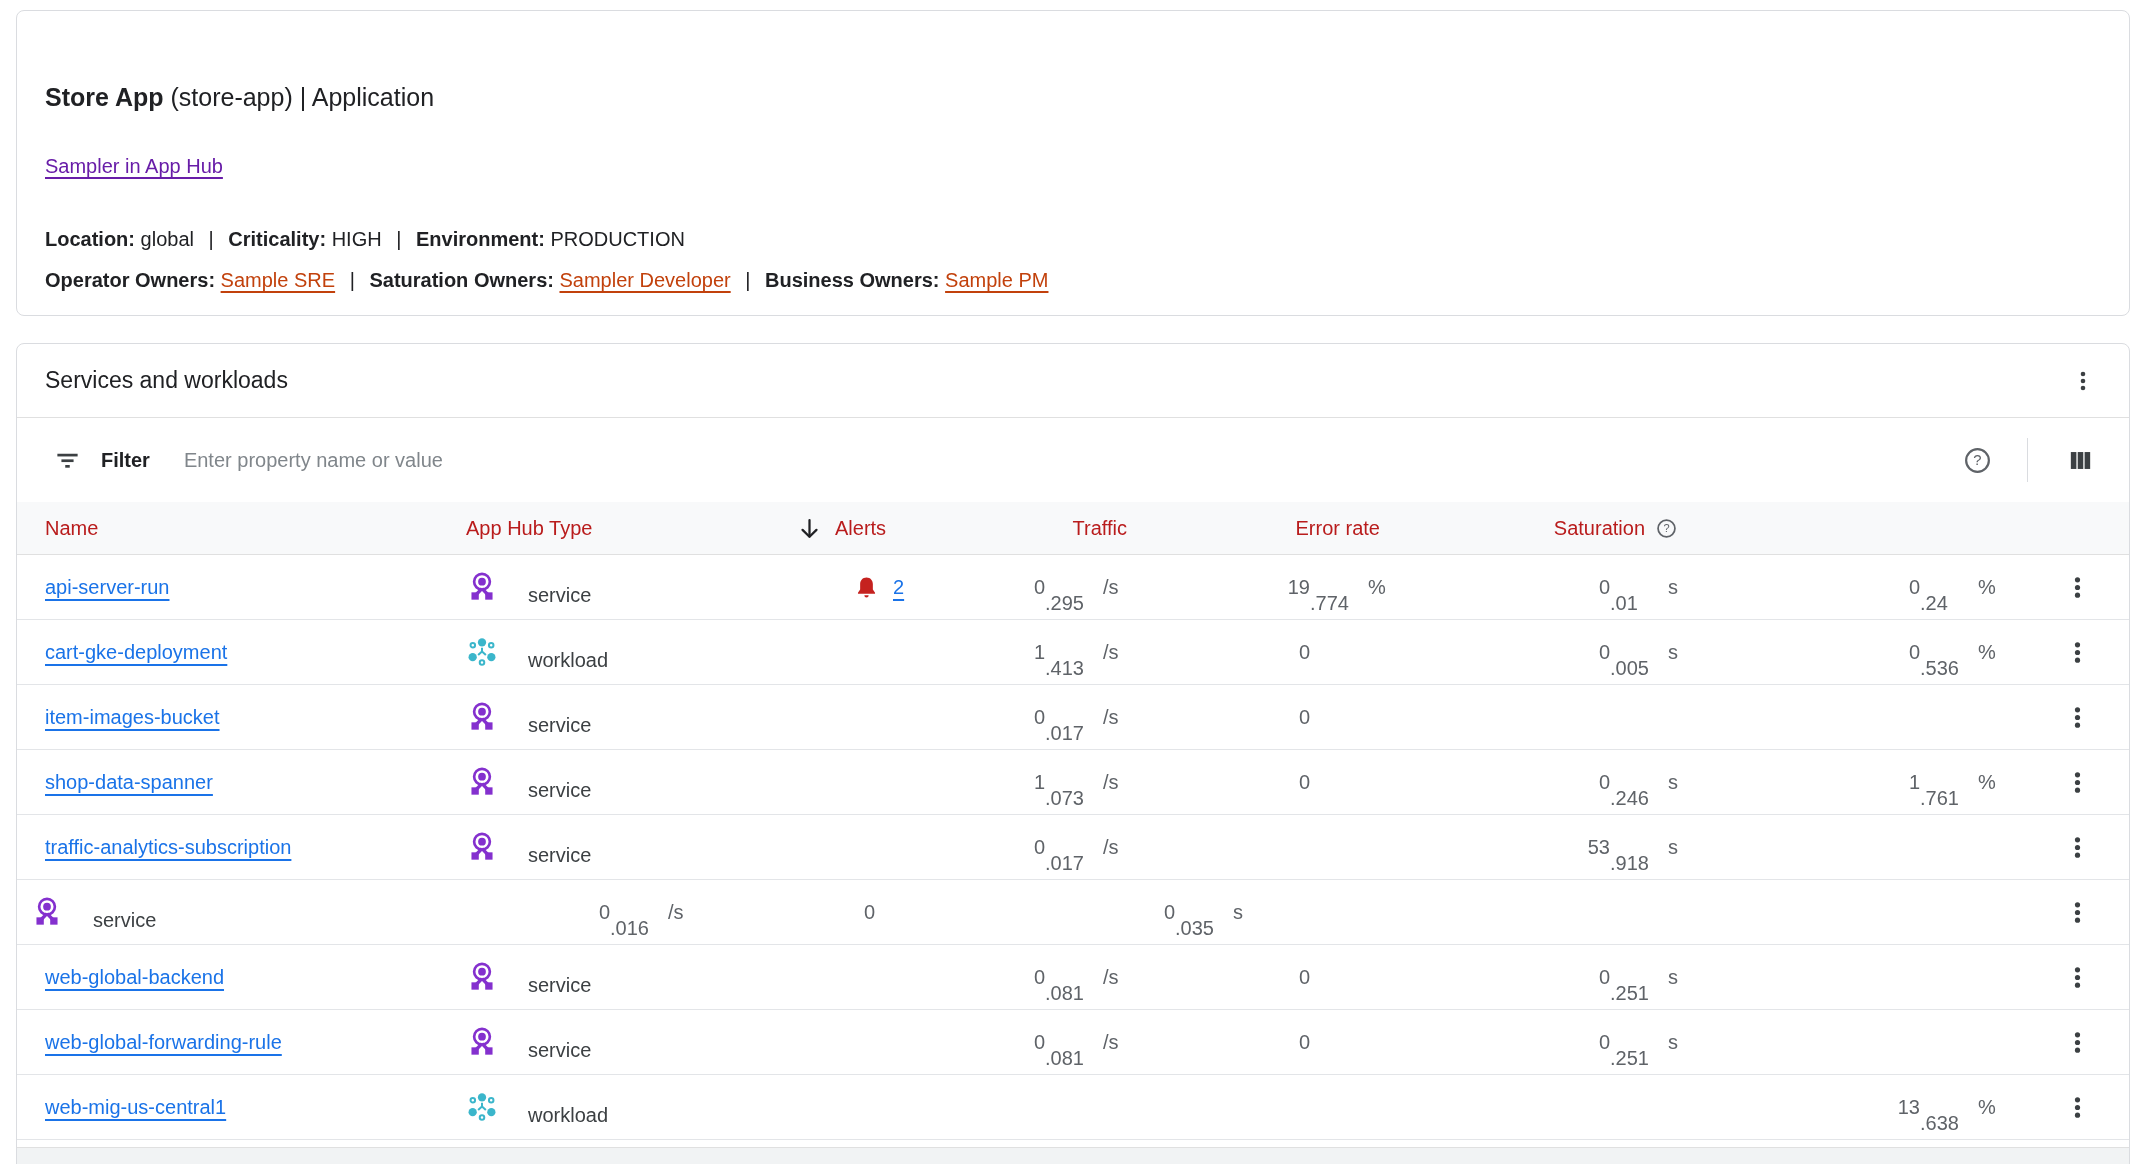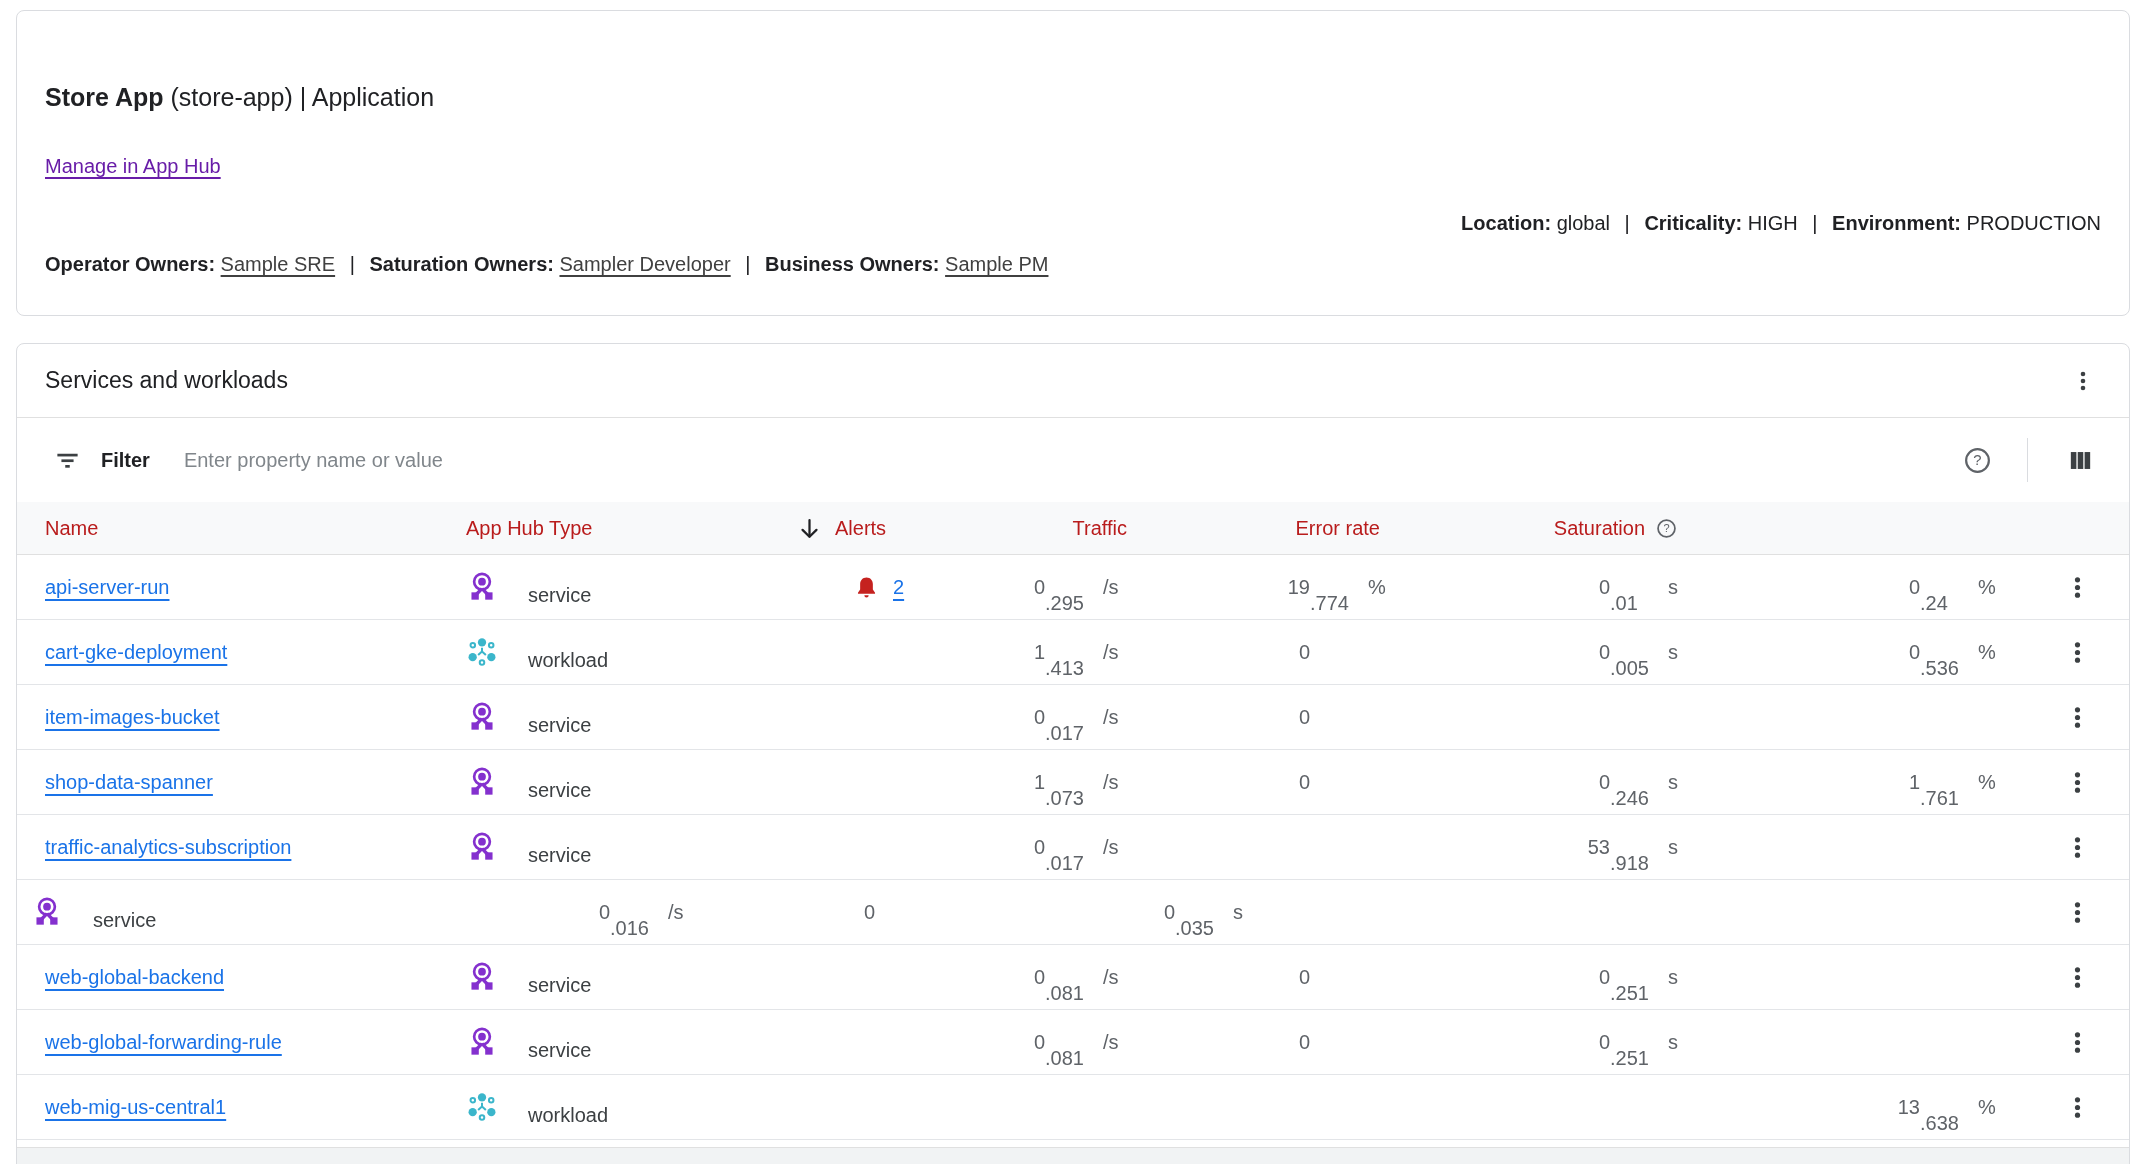--- a/index.html
+++ b/index.html
@@ -10,25 +10,25 @@
 
   .card { margin:0 16px; background:#fff; border:1px solid #dadce0; border-radius:8px; }
 
   
   .card-app { margin-top:10px; height:306px; padding:70px 28px 4px 28px; }
   .app-title { font-size:25px; font-weight:400; line-height:32px; color:#202124; }
   .app-title .bold { font-weight:700; }
   .purple-link { display:inline-block; margin-top:42px; font-size:20px; color:#681da8;
     text-decoration:underline; text-underline-offset:4px; cursor:pointer; }
   .meta-line { font-size:20px; line-height:26px; color:#202124; }
-  .meta-line.first { margin-top:32px;text-align:right; }
+  .meta-line.first { margin-top:48px; }
   .meta-line.second { margin-top:15px; }
   .meta-line .b { font-weight:700; }
   .meta-line .sep { margin:0 9px; }
-  .blue-link { color:#404040; text-decoration:underline; text-underline-offset:4px; cursor:pointer; }
+  .blue-link { color:#c2410c; text-decoration:underline; text-underline-offset:4px; cursor:pointer; }
 
   
   .card-table { margin-top:27px; height:846px; overflow:hidden; }
 
   .panel-header { height:74px; display:flex; align-items:center; justify-content:space-between;
     padding:0 30px 0 28px; border-bottom:1px solid #e0e0e0;gap:8px; }
   .panel-title { font-size:23px; font-weight:400; color:#202124; }
   .icon-btn { background:none; border:none; cursor:pointer; display:flex; align-items:center;
     justify-content:center; padding:4px; }
 
@@ -83,21 +83,21 @@
   .tfoot { margin-top:7px; border-top:1px solid #e0e0e0; background:#f1f3f4; height:60px; }
 </style>
 </head>
 <body>
 
 <div class="page">
 
   <section class="card card-app">
     <h1 class="app-title"><span class="bold">Store App</span><span> (store-app) | Application</span></h1>
 
-    <a class="purple-link" href="#">Manage in App Hub</a>
+    <a class="purple-link" href="#">Sampler in App Hub</a>
 
     <p class="meta-line first">
       <span class="b">Location:</span>
       <span>global</span>
       <span class="sep">|</span>
       <span class="b">Criticality:</span>
       <span>HIGH</span>
       <span class="sep">|</span>
       <span class="b">Environment:</span>
       <span>PRODUCTION</span>

